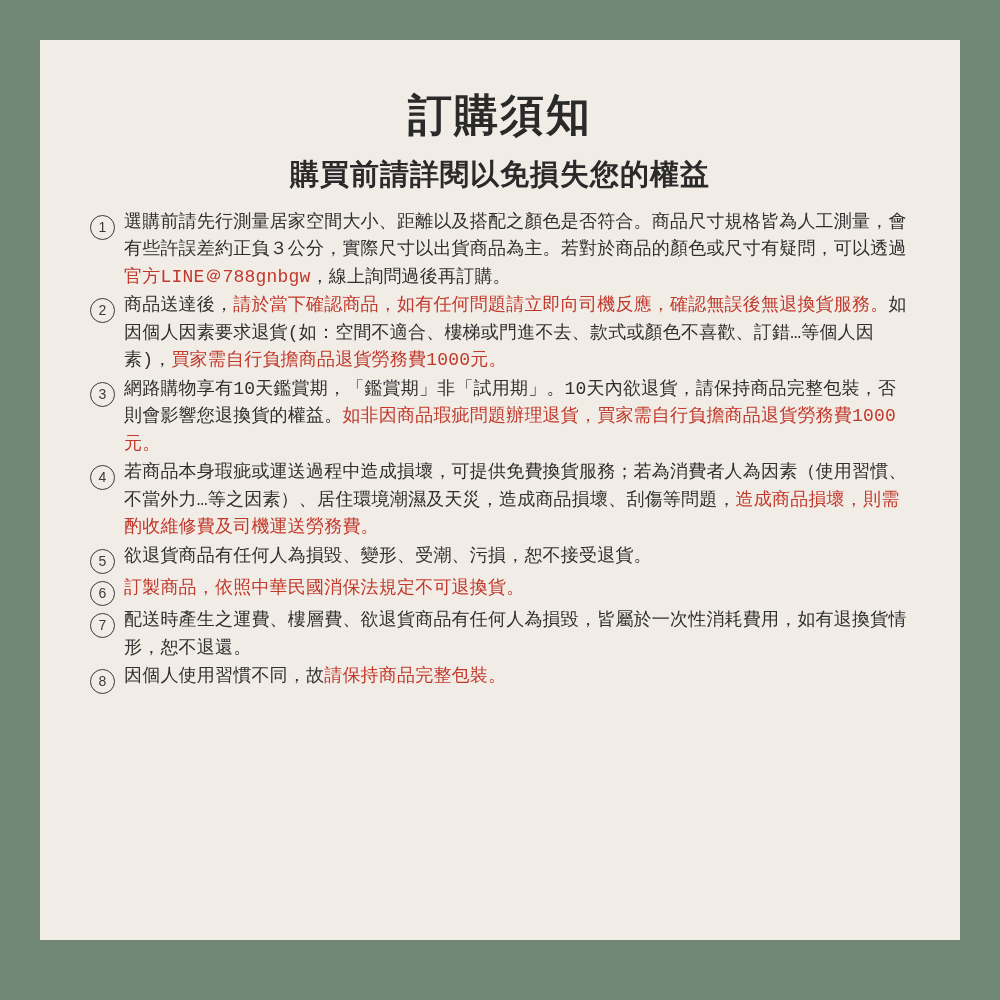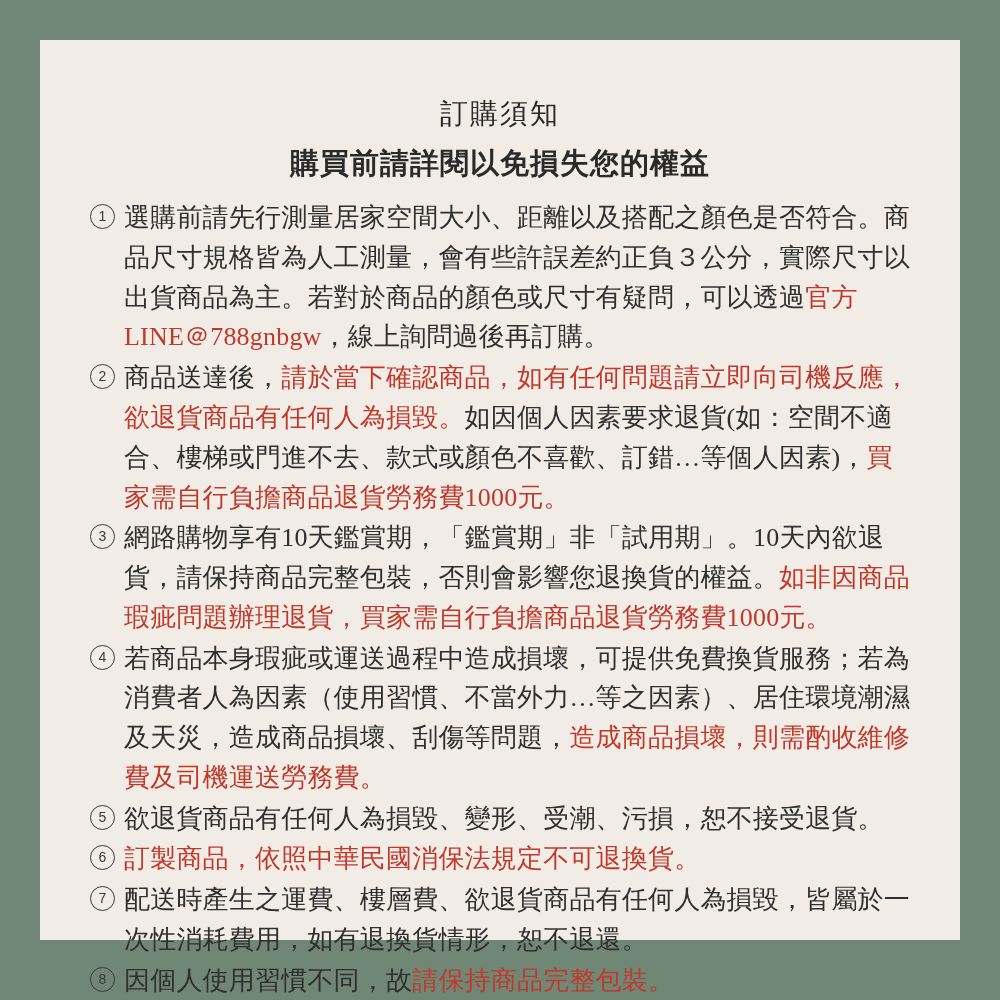--- a/index.html
+++ b/index.html
@@ -29,26 +29,26 @@
     height: 100%;
     background: #f2ece6;       
     box-sizing: border-box;
     padding: 42px 36px 20px 36px;
     display: flex;
     flex-direction: column;
     align-items: center;
   }
 
   .title {
-    font-size: 28px;
-    font-weight: normal;
+    font-size: 44px;
+    font-weight: bold;
     color: #2a2a2a;
     letter-spacing: 2px;
     line-height: 1.15;
-    margin: 16px 0 2px 0;
+    margin: 8px 0 2px 0;
   }
   .subtitle {
     font-size: 29px;
     font-weight: bold;
     color: #2a2a2a;
     letter-spacing: 1px;
     margin: 12px 0 14px 0;
   }
 
   .list {
@@ -74,46 +74,46 @@
     line-height: 23px;
     text-align: center;
     margin-top: 6px;
     margin-right: 9px;
     box-sizing: border-box;
     font-family: "Liberation Sans", sans-serif;
   }
 
   .text {
     flex: 1 1 auto;
-    font-size: 26px;
+    font-size: 18px;
     line-height: 1.53;
     color: #2f2f2f;
     letter-spacing: 0.2px;
-    font-family: Liberation Serif, serif;
+    font-family: Liberation Mono, monospace;
   }
 
   .hl { color: #c0392b; }
 </style>
 </head>
 <body>
 
 <div id="poster">
   <div id="card">
 
     <div class="title">訂購須知</div>
     <div class="subtitle">購買前請詳閱以免損失您的權益</div>
 
     <div class="list" id="list">
         <div class="item">
           <div class="num">1</div>
           <div class="text"><span>選購前請先行測量居家空間大小、距離以及搭配之顏色是否符合。商品尺寸規格皆為人工測量，會有些許誤差約正負３公分，實際尺寸以出貨商品為主。若對於商品的顏色或尺寸有疑問，可以透過</span><span class="hl">官方LINE＠788gnbgw</span><span>，線上詢問過後再訂購。</span></div>
         </div>
         <div class="item">
           <div class="num">2</div>
-          <div class="text"><span>商品送達後，</span><span class="hl">請於當下確認商品，如有任何問題請立即向司機反應，欲退貨商品有任何人為損毀。</span><span>如因個人因素要求退貨(如：空間不適合、樓梯或門進不去、款式或顏色不喜歡、訂錯…等個人因素)，</span><span class="hl">買家需自行負擔商品退貨勞務費1000元。</span></div>
+          <div class="text"><span>商品送達後，</span><span class="hl">請於當下確認商品，如有任何問題請立即向司機反應，確認無誤後無退換貨服務。</span><span>如因個人因素要求退貨(如：空間不適合、樓梯或門進不去、款式或顏色不喜歡、訂錯…等個人因素)，</span><span class="hl">買家需自行負擔商品退貨勞務費1000元。</span></div>
         </div>
         <div class="item">
           <div class="num">3</div>
           <div class="text"><span>網路購物享有10天鑑賞期，「鑑賞期」非「試用期」。10天內欲退貨，請保持商品完整包裝，否則會影響您退換貨的權益。</span><span class="hl">如非因商品瑕疵問題辦理退貨，買家需自行負擔商品退貨勞務費1000元。</span></div>
         </div>
         <div class="item">
           <div class="num">4</div>
           <div class="text"><span>若商品本身瑕疵或運送過程中造成損壞，可提供免費換貨服務；若為消費者人為因素（使用習慣、不當外力…等之因素）、居住環境潮濕及天災，造成商品損壞、刮傷等問題，</span><span class="hl">造成商品損壞，則需酌收維修費及司機運送勞務費。</span></div>
         </div>
         <div class="item">

